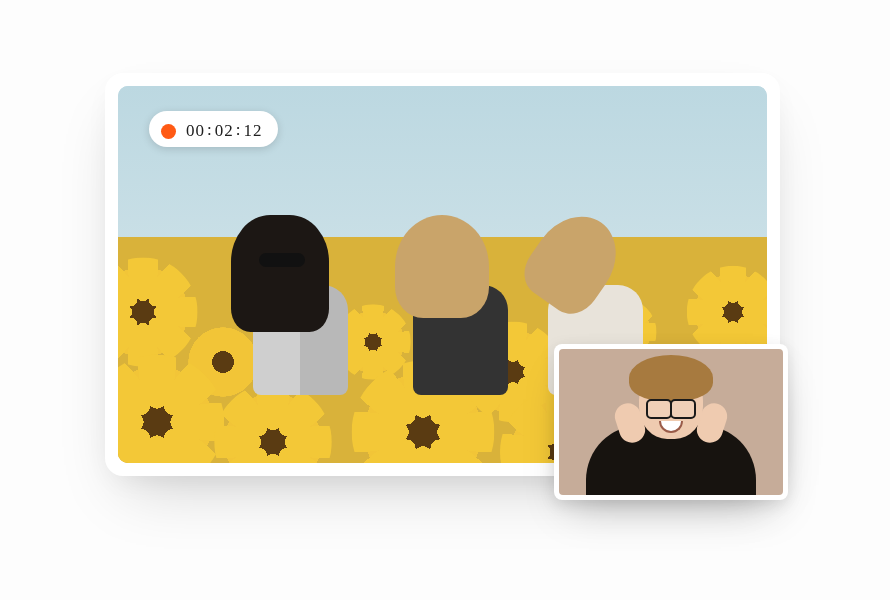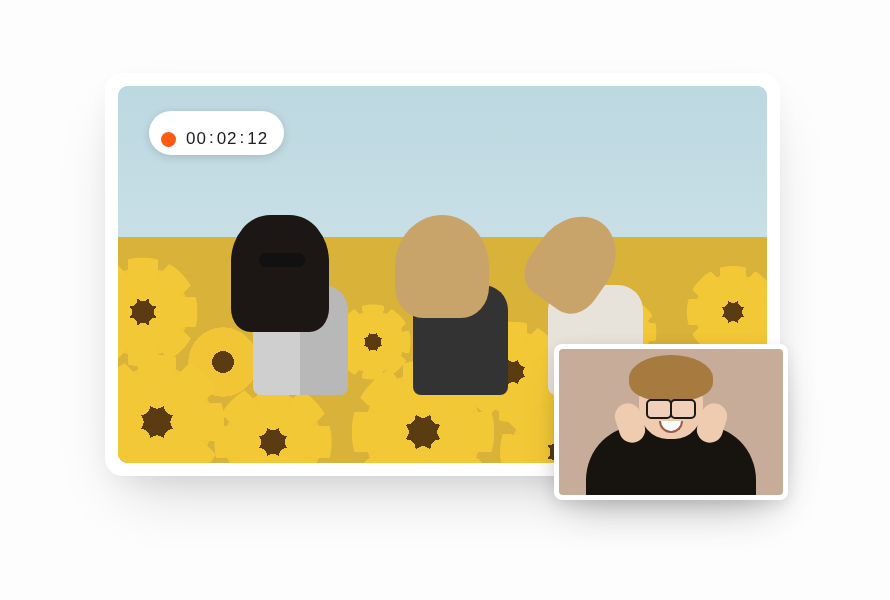--- a/index.html
+++ b/index.html
@@ -102,30 +102,31 @@
   .p3 .hair.blonde { bottom:-30%; }
   .p3 .body { background:#e8e3da; }
 
   
   .rec-pill {
     position: absolute;
     top: 25px;
     left: 31px;
     background: #fff;
     border-radius: 999px;
-    padding: 18px 16px 6px 12px;
+    padding: 10px 16px 6px 12px;
     display: flex;
     align-items: center;
     gap: 10px;
     box-shadow: 0 2px 8px rgba(0,0,0,0.15);
     z-index: 20;
     font-size: 17px;
     font-weight: 500;
     color: #202020;
     letter-spacing: 1px;
+    font-family: Liberation Serif, serif;
   }
   .rec-dot {
     width: 15px;
     height: 15px;
     border-radius: 50%;
     background: #ff5a14;
   }
   .rec-time .sep { display:inline-block; transform: translateY(-1px); margin: 0 2px; }
 
   

